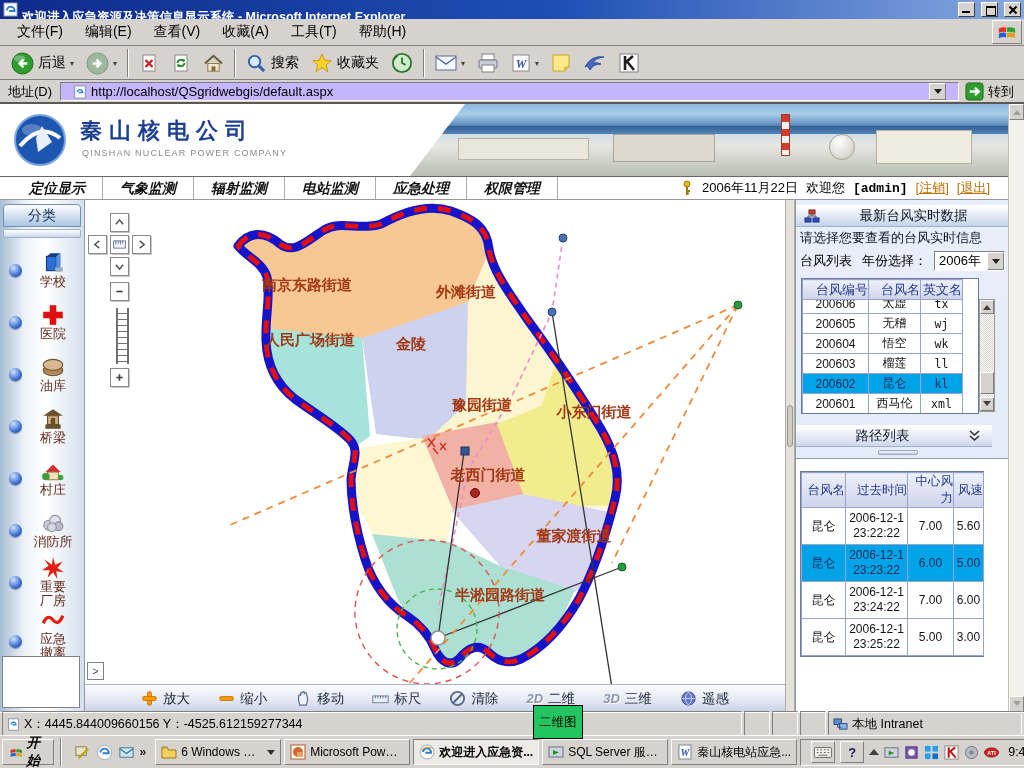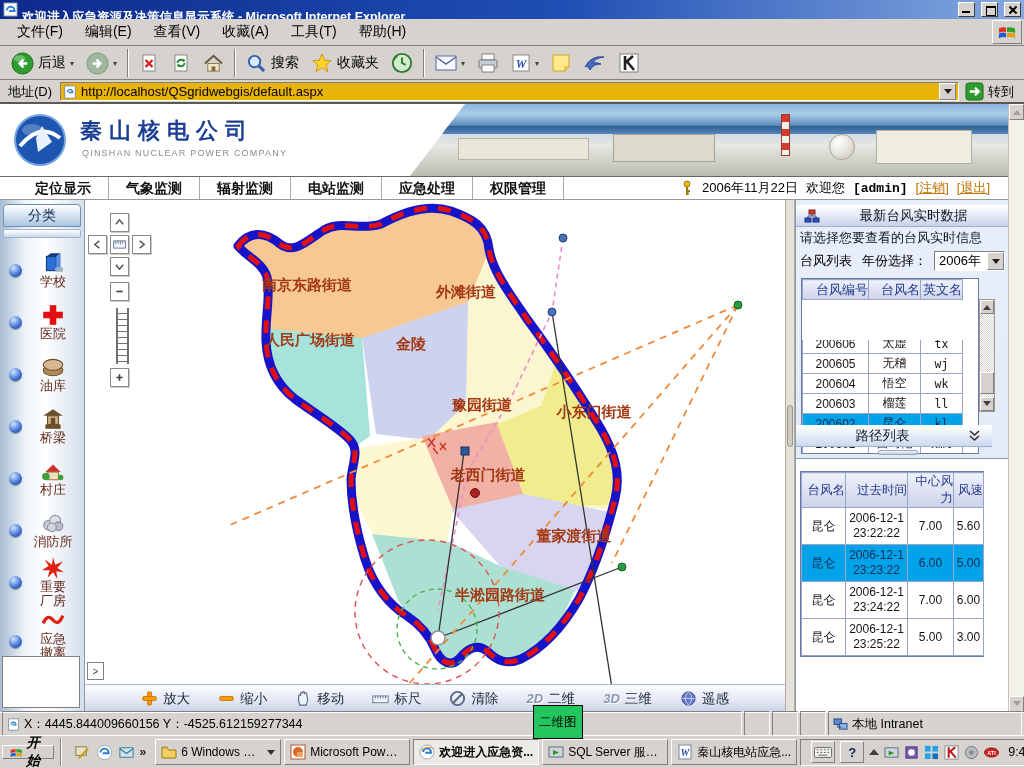--- a/index.html
+++ b/index.html
@@ -32,22 +32,22 @@
 
 .toolbar { position:absolute; left:0; top:47px; width:1024px; height:33px; background:#d6d3ce;
   border-bottom:1px solid #808080; display:flex; align-items:center; padding:0 6px; gap:2px; }
 .tbtn { display:flex; align-items:center; gap:4px; padding:2px 5px; font-size:14px; color:#000; }
 .tarrow { font-size:8px; color:#404040; }
 
 
 .addressbar { position:absolute; left:0; top:81px; width:1024px; height:23px; background:#d6d3ce;
   display:flex; align-items:center; padding:0 4px; gap:4px; border-bottom:2px solid #5a5a52; }
 .addr-label { font-size:13px; padding:0 4px; }
-.addr-input { flex:1; height:19px; background:#eab308; border:1px solid; border-color:#808080 #fff #fff #808080;
-  display:flex; align-items:center; padding:0 2px; gap:4px; }
+.addr-input { flex:1; height:19px; background:#c4b5fd; border:1px solid; border-color:#808080 #fff #fff #808080;
+  display:flex; align-items:center; padding:0 12px; gap:4px; }
 .addr-url { font-size:13px; color:#000; flex:1; }
 .addr-drop { width:17px; height:17px; display:flex; align-items:center; justify-content:center; }
 .go-btn { display:flex; align-items:center; gap:4px; padding:1px 6px 1px 2px; font-size:13px; }
 
 
 .banner { position:absolute; left:0; top:104px; width:1008px; height:72px; background:#fff; overflow:hidden; }
 .logo-wrap { position:absolute; left:12px; top:8px; }
 .b-cn { position:absolute; left:80px; top:12px; font-size:22px; font-weight:bold; color:#1c3f94; letter-spacing:7px; white-space:nowrap; }
 .b-en { position:absolute; left:82px; top:44px; font-size:9px; color:#8a8a8a; letter-spacing:1.2px; white-space:nowrap; }
 .banner-photo { position:absolute; left:410px; top:0; width:598px; height:72px;
@@ -131,21 +131,21 @@
   display:flex; align-items:center; justify-content:center; }
 .dd-tri { width:0; height:0; border:4px solid transparent; border-top:5px solid #202020; margin-top:4px; }
 
 .t1-wrap { position:absolute; left:5px; top:78px; width:178px; border:1px solid #6a7aa8; background:#fff; }
 .tbl { border-collapse:collapse; table-layout:fixed; }
 .t1 { width:160px; }
 .tbl th { background:linear-gradient(180deg,#eef1fa,#cdd3ea); color:#243a8c; font-weight:normal; font-size:13px;
   border:1px solid #98a4c8; height:20px;text-align:right; }
 .tbl td { font-size:12px; color:#141414; border:1px solid #98a4c8; text-align:center; height:20px; background:#fff; }
 .t1 td.mono { font-family:"DejaVu Sans Mono", monospace; font-size:11.5px; }
-.t1-rows-clip { height:113px; overflow:hidden;margin-top:40px; }
+.t1-rows-clip { height:113px; overflow:hidden; }
 .t1-rows-clip table { margin-top:-7px; }
 .row-sel td { background:#00a2e8 !important; color:#162a52; }
 .t1-scroll { position:absolute; right:-17px; top:20px; width:16px; height:113px; background:
   repeating-conic-gradient(#fff 0% 25%, #d6d3ce 0% 50%) 0 0/2px 2px; border:1px solid #9a9a92; }
 .sc-btn { position:absolute; left:0; width:14px; height:14px; background:#d6d3ce; border:1px solid; border-color:#fff #808080 #808080 #fff;
   display:flex; align-items:center; justify-content:center; }
 .sc-tri-up { width:0; height:0; border:4px solid transparent; border-bottom:5px solid #404040; margin-bottom:3px; }
 .sc-tri-dn { width:0; height:0; border:4px solid transparent; border-top:5px solid #404040; margin-top:3px; }
 .sc-thumb { position:absolute; left:0; top:15px; width:14px; height:22px; background:#d6d3ce; border:1px solid; border-color:#fff #808080 #808080 #fff; }
 
@@ -177,21 +177,21 @@
 .sb-pane { height:17px; border:1px solid; border-color:#808080 #fff #fff #808080; display:flex; align-items:center; gap:4px; padding:12px 4px; font-size:12.5px; }
 .sb-coords { width:740px; }
 .sb-small { width:26px; }
 .sb-zone { flex:1; }
 .tooltip { position:absolute; left:533px; top:705px; background:#22c55e; border:1px solid #000;
   font-size:12.5px; padding:8px 5px; line-height:16px; z-index:50; }
 
 
 .taskbar { position:absolute; left:0; top:735px; width:1024px; height:33px; background:#d6d3ce; border-top:1px solid #fff;
   display:flex; align-items:center; gap:3px; padding:0 2px; }
-.startbtn { display:flex; align-items:center; gap:4px; height:14px; padding:0 7px; font-weight:bold; font-size:13.5px; font-style:italic; }
+.startbtn { display:flex; align-items:center; gap:4px; height:26px; padding:0 7px; font-weight:bold; font-size:13.5px; font-style:italic; }
 .ql { display:flex; align-items:center; gap:5px; padding:0 6px; height:26px; }
 .ql-ico { width:17px; height:17px; }
 .ql-more { font-weight:bold; font-size:12px; color:#202020; }
 .taskbtn { display:flex; align-items:center; gap:4px; height:26px; width:126px; padding:0 5px; font-size:12px;
   white-space:nowrap; overflow:hidden; }
 .taskbtn.active { border-color:#808080 #fff #fff #808080; background:#eceae4; font-weight:bold; }
 .taskbtn svg { flex:0 0 16px; width:16px; height:16px; }
 .taskbtn .tb-text { overflow:hidden; text-overflow:ellipsis; }
 .tray { margin-left:auto; display:flex; align-items:center; gap:5px; height:27px; padding:0 8px 0 10px;
   border:1px solid; border-color:#808080 #fff #fff #808080; }
@@ -374,21 +374,21 @@
       <div class="ph-sea"></div>
       <div class="ph-b1"></div>
       <div class="ph-b2"></div>
       <div class="ph-b3"></div>
       <div class="ph-chimney"></div>
       <div class="ph-dome"></div>
     </div>
   </div>
 
   <div class="navbar">
-    <div id="nav-tabs" style="display:flex;align-items:center;padding-left:18px;">
+    <div id="nav-tabs" style="display:flex;align-items:center;padding-left:12px;font-style:italic;">
         <div class="nav-tab">定位显示</div>
         <div class="nav-tab">气象监测</div>
         <div class="nav-tab">辐射监测</div>
         <div class="nav-tab">电站监测</div>
         <div class="nav-tab">应急处理</div>
         <div class="nav-tab">权限管理</div>
       </div>
     <div class="nav-right">
       <svg width="14" height="16" viewBox="0 0 14 16">
           <circle cx="7" cy="4" r="3" fill="#e8b820" stroke="#a07808"></circle>

